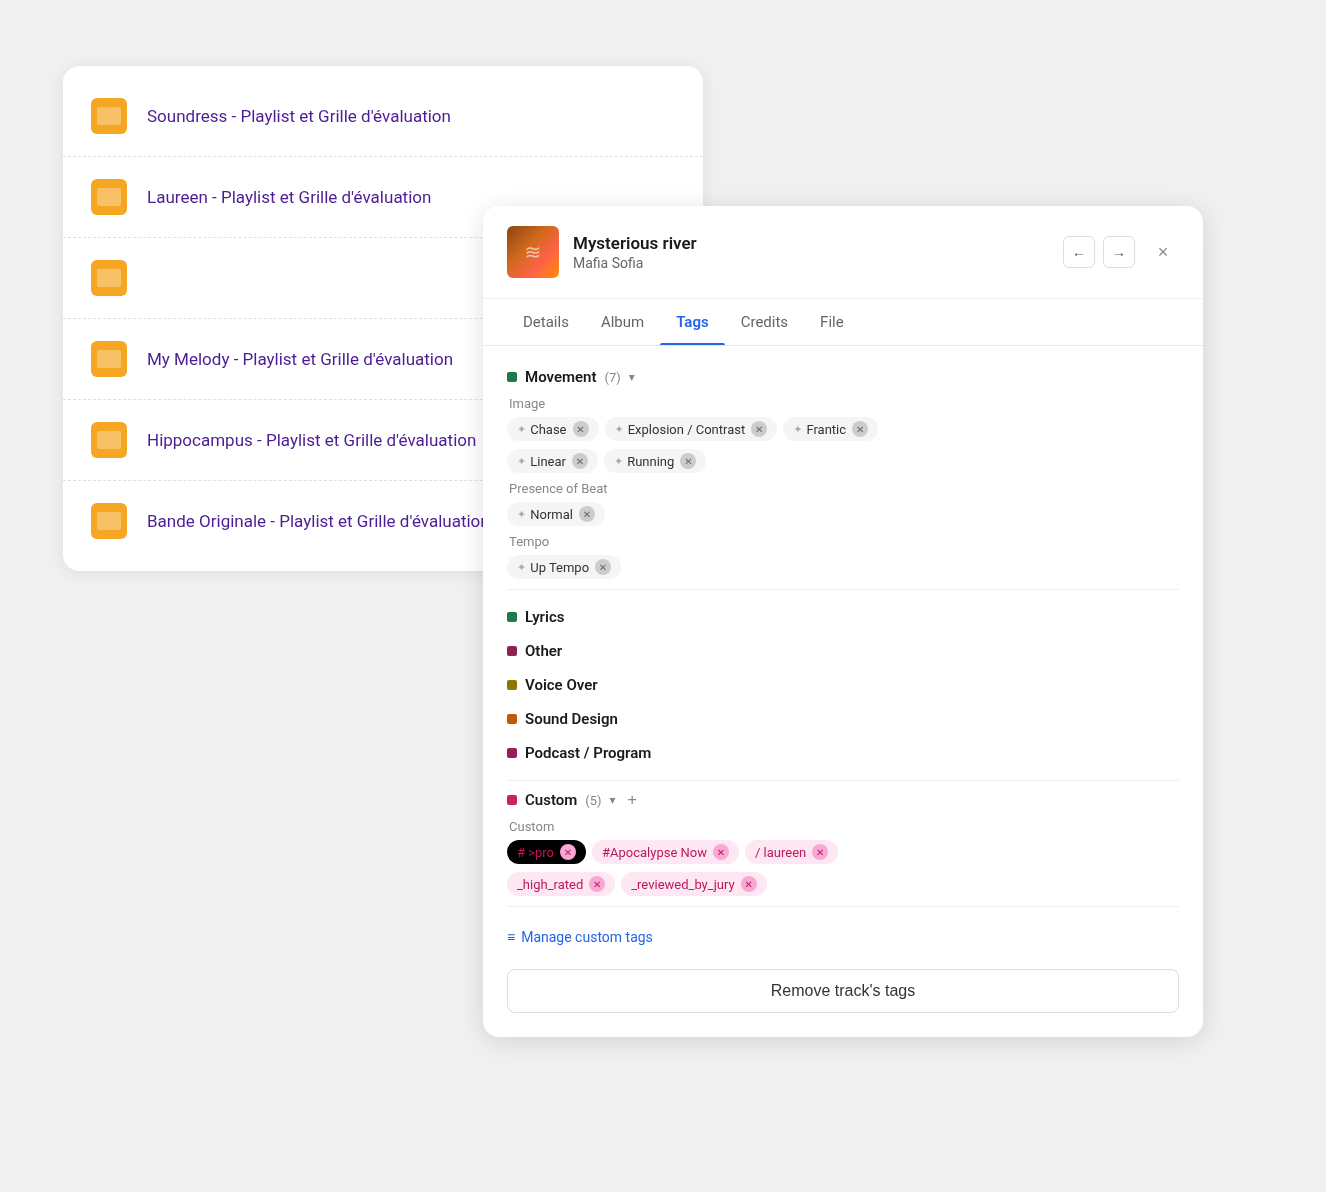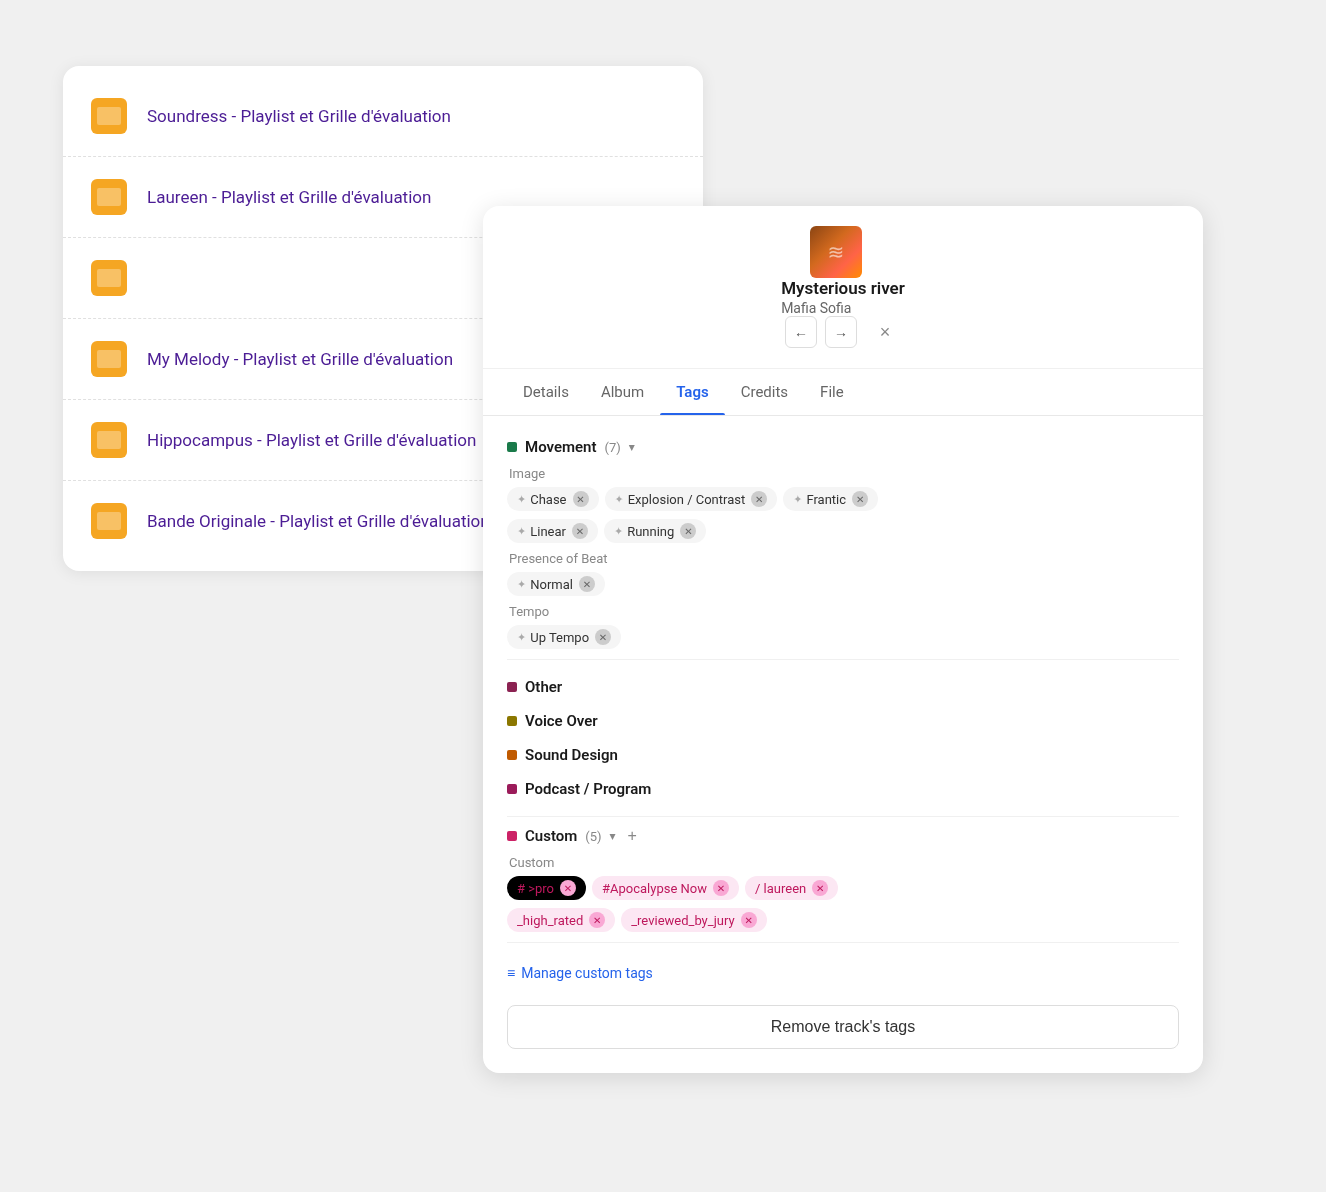--- a/index.html
+++ b/index.html
@@ -73,21 +73,20 @@
       border-radius: 16px;
       box-shadow: 0 4px 24px rgba(0,0,0,0.12);
       padding: 0;
       overflow: hidden;
     }
     .track-header {
       display: flex;
       align-items: center;
       padding: 20px 24px;
       border-bottom: 1px solid #f0f0f0;
-      flex-direction: column;
     }
     .track-thumbnail {
       width: 52px;
       height: 52px;
       border-radius: 6px;
       background: linear-gradient(135deg, #8B4513 0%, #D2691E 40%, #FF6347 70%, #FF8C00 100%);
       margin-right: 14px;
       flex-shrink: 0;
       position: relative;
       overflow: hidden;
@@ -439,20 +438,24 @@
         <div class="tag-chip">
           <span class="tag-icon">✦</span>
           <span>Up Tempo</span>
           <button class="tag-remove">✕</button>
         </div>
       </div>
 
       <div class="divider"></div>
 
       
+      <div class="section-simple">
+        <div class="section-simple-dot" style="background:#1e7a4a;"></div>
+        <span class="section-simple-label">Lyrics</span>
+      </div>
 
       
       <div class="section-simple">
         <div class="section-simple-dot" style="background:#8B2252;"></div>
         <span class="section-simple-label">Other</span>
       </div>
 
       
       <div class="section-simple">
         <div class="section-simple-dot" style="background:#8B7700;"></div>

